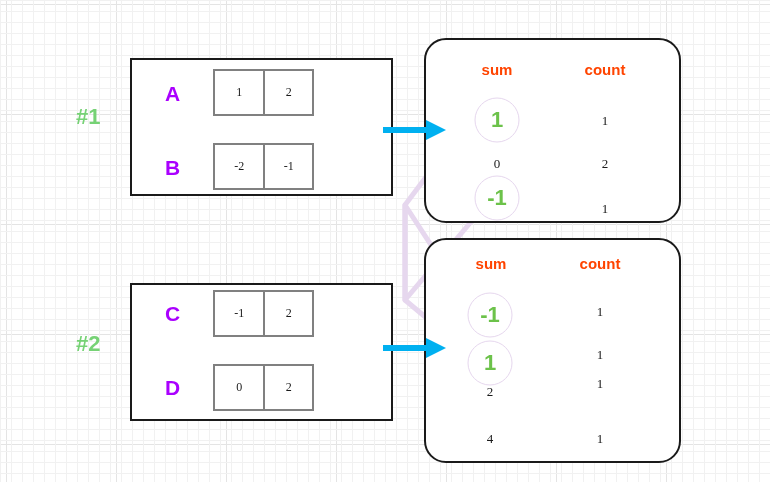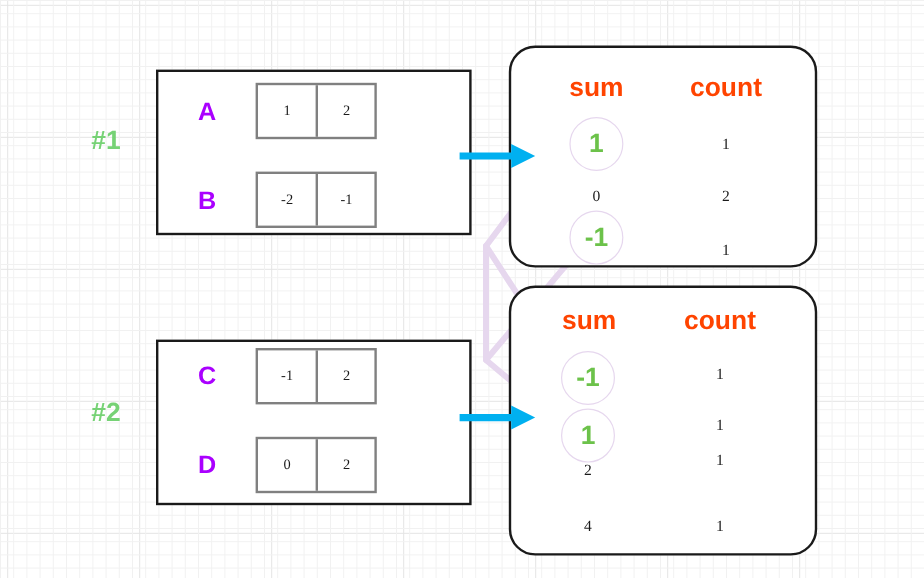--- a/index.html
+++ b/index.html
@@ -85,21 +85,21 @@
   .agg-box {
     position: absolute;
     border: 2px solid #1a1a1a;
     border-radius: 22px;
     background: #ffffff;
     box-sizing: border-box;
   }
   .agg-header {
     position: absolute;
     color: #ff4400;
-    font-size: 22px;
+    font-size: 15px;
     font-weight: bold;
     line-height: 1;
     white-space: nowrap;
     transform: translateX(-50%);
     text-align: right;
   }
   .agg-val {
     position: absolute;
     color: #1a1a1a;
     font-size: 13px;

